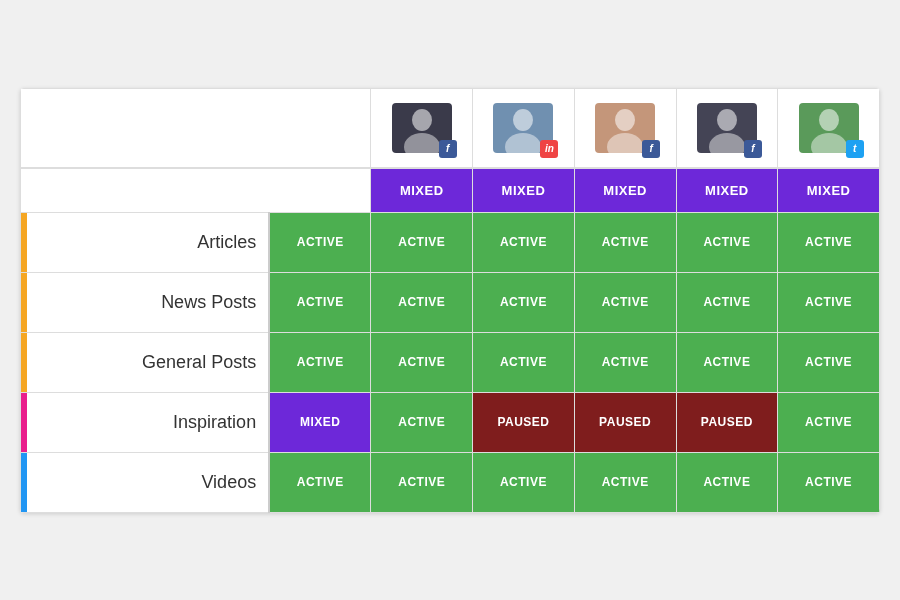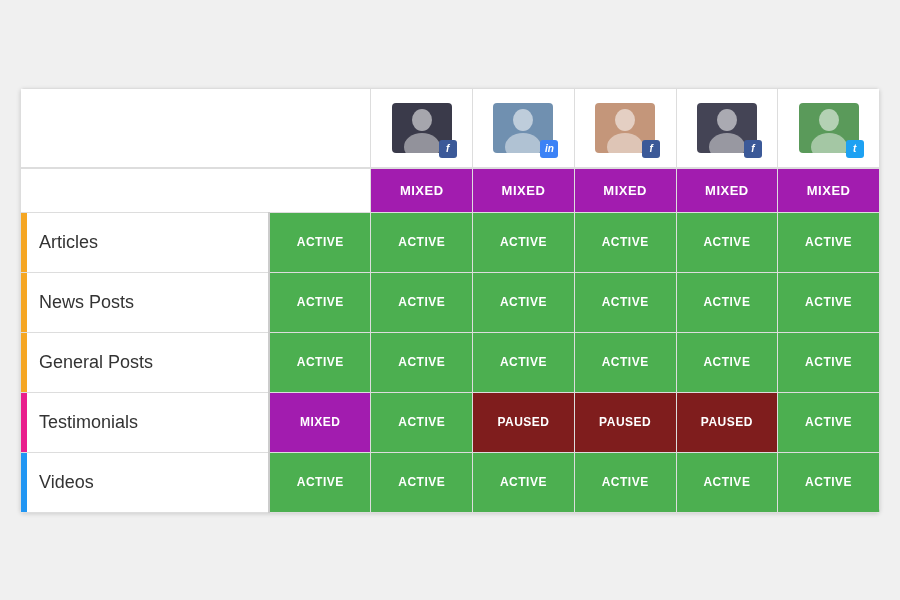--- a/index.html
+++ b/index.html
@@ -25,21 +25,21 @@
       border-collapse: collapse;
     }
     th, td {
       border: 1px solid #ddd;
       text-align: center;
       vertical-align: middle;
       padding: 0;
     }
     
     .row-label-cell {
-      text-align: left;
+      text-align: right;
       padding: 4px 12px;
       font-size: 18px;
       color: #333;
       font-weight: normal;
       background: #fff;
       border-right: 2px solid #ccc;
       width: 220px;
       height: 60px;
       position: relative;
     }
@@ -96,21 +96,21 @@
     }
     
     .status-cell {
       height: 50px;
       font-size: 12px;
       font-weight: bold;
       letter-spacing: 0.5px;
       color: #fff;
       width: 90px;
     }
-    .status-mixed { background: #a21caf; color: #fff; }
+    .status-mixed { background: #6d28d9; color: #fff; }
     .status-active { background: #4caf50; color: #fff; }
     .status-paused { background: #7f1d1d; color: #fff; }
     
     .row-status-cell {
       width: 90px;
       height: 60px;
       font-size: 12px;
       font-weight: bold;
       letter-spacing: 0.5px;
       color: #fff;
@@ -176,21 +176,21 @@
   </th>
           <th class="avatar-cell">
     <div class="avatar-wrapper">
       <div class="avatar-bg" style="background:#7090b0;">
         <svg class="person-svg" viewBox="0 0 60 50">
 
           <ellipse cx="30" cy="17" rx="10" ry="11" fill="rgba(255,255,255,0.55)"></ellipse>
           <ellipse cx="30" cy="44" rx="18" ry="14" fill="rgba(255,255,255,0.45)"></ellipse>
         </svg>
       </div>
-      <div class="avatar-icon-badge" style="background:#3b82f6;position:absolute;bottom:-3px;right:-3px;align-items:center;">
+      <div class="avatar-icon-badge" style="background:#ef4444;position:absolute;bottom:-3px;right:-3px;align-items:center;">
         <span style="font-size:10px;font-weight:900;font-style:italic;">in</span>
       </div>
     </div>
   </th>
           <th class="avatar-cell">
     <div class="avatar-wrapper">
       <div class="avatar-bg" style="background:#c4967a;">
         <svg class="person-svg" viewBox="0 0 60 50">
 
           <ellipse cx="30" cy="17" rx="10" ry="11" fill="rgba(255,255,255,0.55)"></ellipse>
@@ -265,21 +265,21 @@
         <tr class="data-row">
           <td class="row-label-cell"><span class="side-bar bar-generalposts"></span><span class="label-text">General Posts</span></td>
           <td class="row-status-cell status-active">ACTIVE</td>
           <td class="status-cell status-active">ACTIVE</td>
           <td class="status-cell status-active">ACTIVE</td>
           <td class="status-cell status-active">ACTIVE</td>
           <td class="status-cell status-active">ACTIVE</td>
           <td class="status-cell status-active">ACTIVE</td>
         </tr>
         <tr class="data-row">
-          <td class="row-label-cell"><span class="side-bar bar-inspiration"></span><span class="label-text">Testimonials</span></td>
+          <td class="row-label-cell"><span class="side-bar bar-inspiration"></span><span class="label-text">Inspiration</span></td>
           <td class="row-status-cell status-mixed">MIXED</td>
           <td class="status-cell status-active">ACTIVE</td>
           <td class="status-cell status-paused">PAUSED</td>
           <td class="status-cell status-paused">PAUSED</td>
           <td class="status-cell status-paused">PAUSED</td>
           <td class="status-cell status-active">ACTIVE</td>
         </tr>
         <tr class="data-row">
           <td class="row-label-cell"><span class="side-bar bar-videos"></span><span class="label-text">Videos</span></td>
           <td class="row-status-cell status-active">ACTIVE</td>

